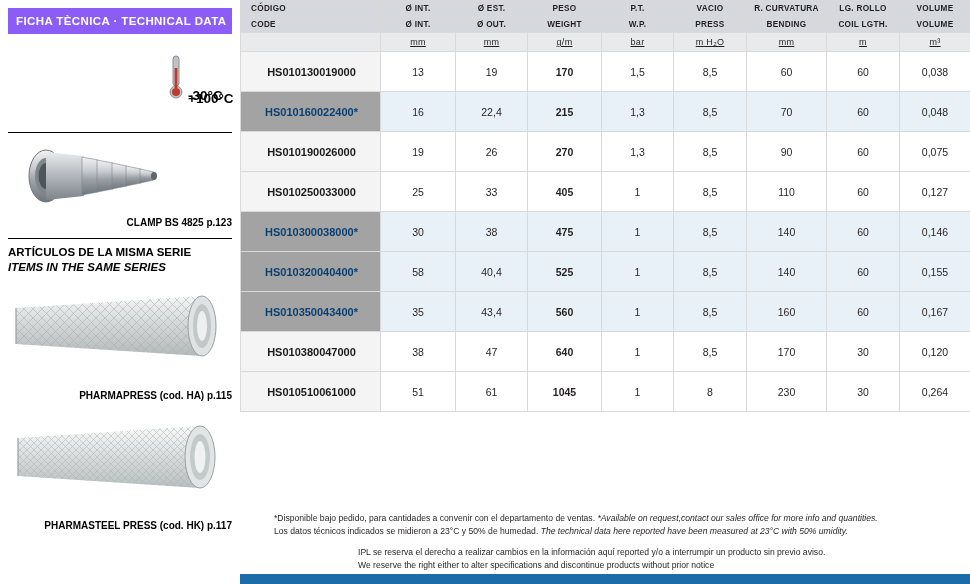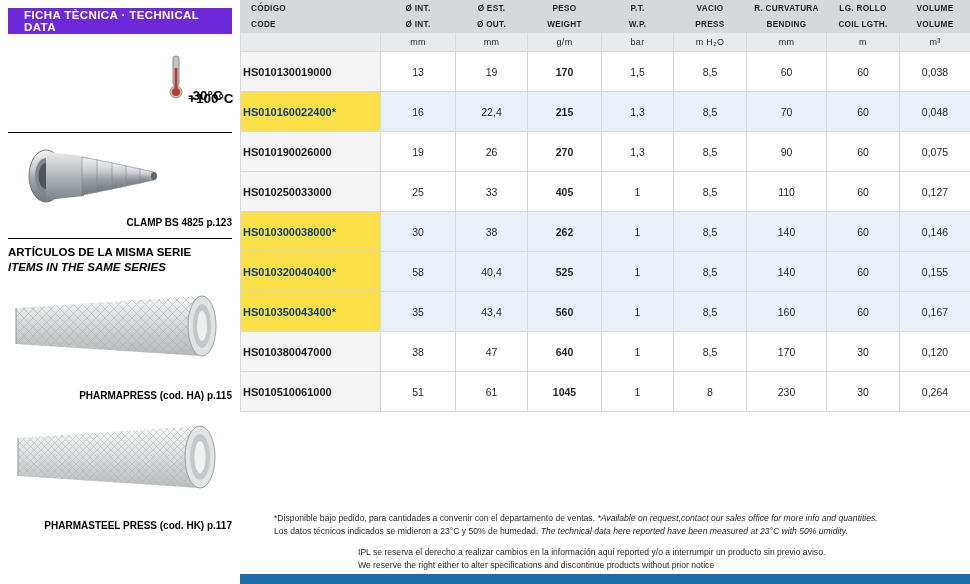--- a/index.html
+++ b/index.html
@@ -27,28 +27,28 @@
     width: 240px;
     height: 584px;
     background: #ffffff;
   }
   .title-bar {
     position: absolute;
     left: 8px;
     top: 8px;
     width: 224px;
     height: 26px;
-    background: #6d28d9;
+    background: #8b5cf6;
     color: #ffffff;
     font-size: 11.5px;
     font-weight: bold;
     letter-spacing: 0.4px;
     display: flex;
     align-items: center;
-    padding-left: 16px;
+    padding-left: 8px;
     box-sizing: border-box;
   }
   .temp-block {
     position: absolute;
     left: 160px;
     top: 52px;
     width: 80px;
     height: 56px;
   }
   .temp-line {
@@ -147,42 +147,43 @@
     letter-spacing: 0.3px;
     height: 15px;
     padding: 0;
     border-color: #c3c7cc;
   }
   thead tr.units th {
     background: #e8eaec;
     font-size: 9px;
     font-weight: normal;
     height: 18px;
+    text-decoration: underline;
   }
   thead th.code-col {
     text-align: left;
     padding-left: 10px;
   }
   tbody td {
     height: 39px;
     font-size: 10.5px;
     padding: 0;
   }
   tbody td.code {
-    text-align: left;
+    text-align: center;
     padding-left: 2px;
     font-size: 11px;
     font-weight: bold;
     color: #1a1a1a;
   }
   tbody td.weight { font-weight: bold; }
   tbody tr.alt td { background: #e9f1f8; }
   tbody tr.alt td.code { color: #0a3f73; }
   tbody tr td.code { background: #f4f4f4; }
-  tbody tr.alt td.code { background: #fde047; }
+  tbody tr.alt td.code { background: #a3a3a3; }
 
   
   .notes {
     position: absolute;
     left: 246px;
     top: 512px;
     width: 718px;
     font-size: 8.6px;
     color: #231f20;
     line-height: 13px;
@@ -412,21 +413,21 @@
           <td>1</td>
           <td>8,5</td>
           <td>110</td>
           <td>60</td>
           <td>0,127</td>
         </tr>
         <tr class="alt">
           <td class="code">HS010300038000*</td>
           <td>30</td>
           <td>38</td>
-          <td class="weight">262</td>
+          <td class="weight">475</td>
           <td>1</td>
           <td>8,5</td>
           <td>140</td>
           <td>60</td>
           <td>0,146</td>
         </tr>
         <tr class="alt">
           <td class="code">HS010320040400*</td>
           <td>58</td>
           <td>40,4</td>

